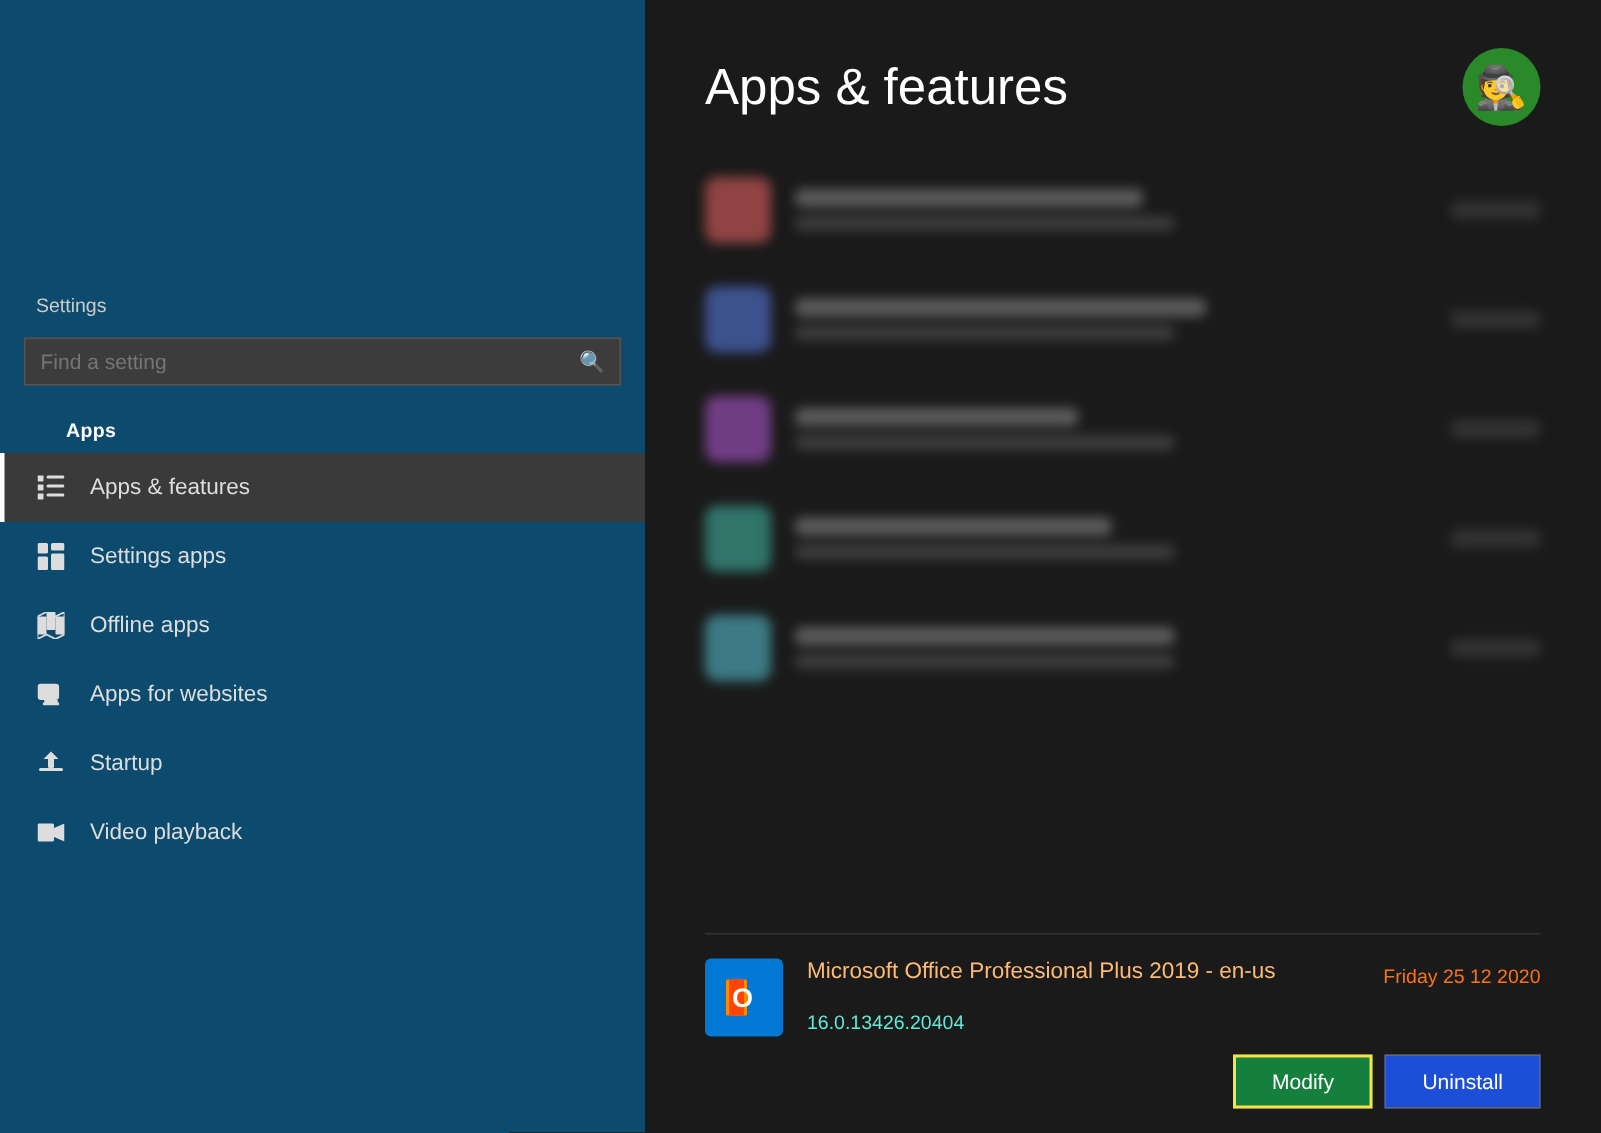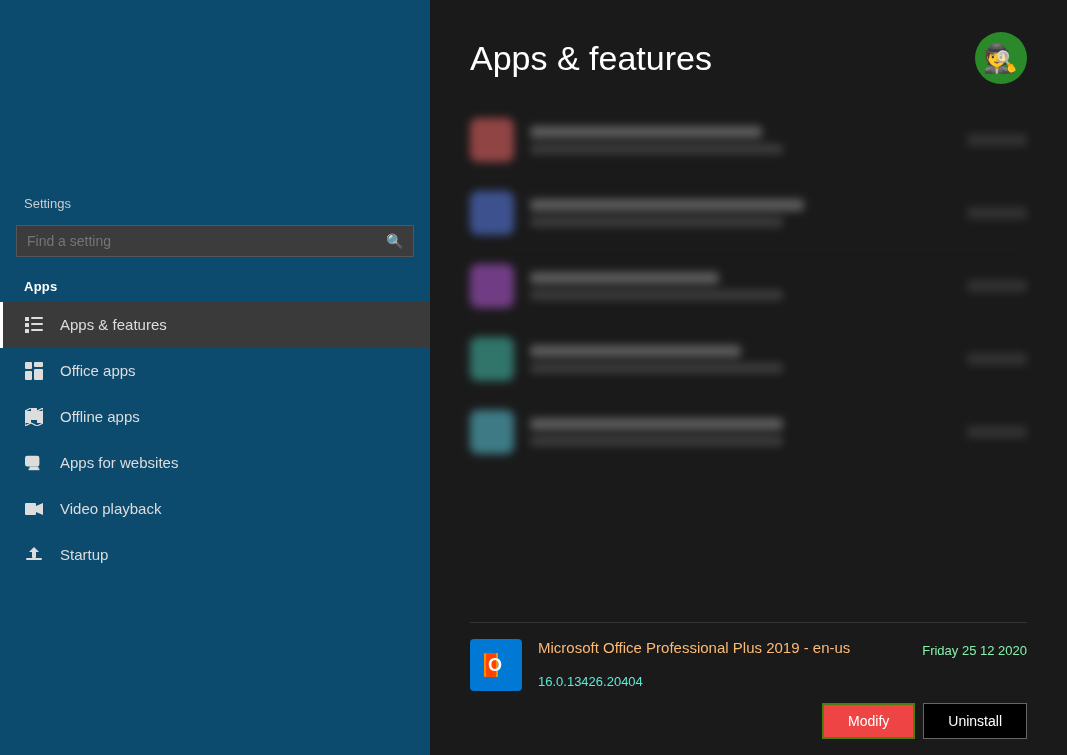--- a/index.html
+++ b/index.html
@@ -54,20 +54,21 @@
       color: #aaa;
       font-size: 14px;
     }
 
     .apps-label {
       padding: 6px 24px 8px 24px;
       font-size: 13px;
       font-weight: 700;
       color: #ffffff;
       letter-spacing: 0.02em;
+      margin-left: 20px;
     }
 
     .nav-item {
       display: flex;
       align-items: center;
       padding: 13px 24px;
       cursor: pointer;
       font-size: 15px;
       color: #dddddd;
       position: relative;
@@ -235,45 +236,45 @@
     }
 
     .selected-app-version {
       font-size: 13px;
       color: #5eead4;
       margin-top: 18px;
     }
 
     .selected-app-date {
       font-size: 13px;
-      color: #86efac;
+      color: #f97316;
       text-align: right;
       margin-top: 4px;
     }
 
     .selected-app-actions {
       display: flex;
       justify-content: flex-end;
       gap: 8px;
       padding: 12px 0 8px 0;
     }
 
     .btn {
       padding: 8px 24px;
       font-size: 14px;
       cursor: pointer;
       border: 1px solid #666;
-      background: #000000;
+      background: #1d4ed8;
       color: #ffffff;
       font-family: 'Segoe UI', sans-serif;
     }
 
     .btn-modify {
-      border: 2px solid #4d7c0f;
-      background: #ef4444;
+      border: 2px solid #fde047;
+      background: #15803d;
     }
   </style>
 </head>
 <body>
 
 <div class="sidebar">
   <div class="sidebar-title">Settings</div>
 
   <div class="search-box">
     <input type="text" placeholder="Find a setting" style="">
@@ -298,21 +299,21 @@
 
   <div class="nav-item">
     <span class="nav-icon">
       <svg width="18" height="18" viewBox="0 0 18 18" fill="#dddddd">
         <rect x="0" y="0" width="7" height="7" rx="1"></rect>
         <rect x="9" y="0" width="9" height="5" rx="1"></rect>
         <rect x="0" y="9" width="7" height="9" rx="1"></rect>
         <rect x="9" y="7" width="9" height="11" rx="1"></rect>
       </svg>
     </span>
-    <span>Office apps</span>
+    <span>Settings apps</span>
   </div>
 
   <div class="nav-item">
     <span class="nav-icon">
       <svg width="18" height="18" viewBox="0 0 18 18" fill="#dddddd">
         <rect x="0" y="3" width="6" height="12" rx="0.5"></rect>
         <rect x="6" y="0" width="6" height="12" rx="0.5"></rect>
         <rect x="12" y="3" width="6" height="12" rx="0.5"></rect>
         <polygon points="0,3 6,0 12,3 18,0 18,15 12,18 6,15 0,18" fill="none" stroke="#dddddd" stroke-width="1.2"></polygon>
       </svg>
@@ -327,36 +328,36 @@
         <rect x="5" y="14" width="10" height="3" rx="0.5" fill="#dddddd" stroke="none"></rect>
         <line x1="4" y1="17" x2="16" y2="17" stroke-width="2"></line>
       </svg>
     </span>
     <span>Apps for websites</span>
   </div>
 
   <div class="nav-item">
     <span class="nav-icon">
       <svg width="18" height="18" viewBox="0 0 18 18" fill="#dddddd">
-        <rect x="0" y="3" width="11" height="12" rx="1"></rect>
-        <polygon points="11,6 18,3 18,15 11,12"></polygon>
-      </svg>
-    </span>
-    <span>Video playback</span>
-  </div>
-
-  <div class="nav-item">
-    <span class="nav-icon">
-      <svg width="18" height="18" viewBox="0 0 18 18" fill="#dddddd">
         <rect x="1" y="12" width="16" height="2" rx="1"></rect>
         <rect x="7" y="3" width="4" height="9" rx="1"></rect>
         <polygon points="9,1 4,6 14,6"></polygon>
       </svg>
     </span>
     <span>Startup</span>
+  </div>
+
+  <div class="nav-item">
+    <span class="nav-icon">
+      <svg width="18" height="18" viewBox="0 0 18 18" fill="#dddddd">
+        <rect x="0" y="3" width="11" height="12" rx="1"></rect>
+        <polygon points="11,6 18,3 18,15 11,12"></polygon>
+      </svg>
+    </span>
+    <span>Video playback</span>
   </div>
 </div>
 
 <div class="main">
   <div class="main-header">
     <h1 class="main-title">Apps &amp; features</h1>
     <div class="avatar">
       <span>🕵️</span>
     </div>
   </div>

